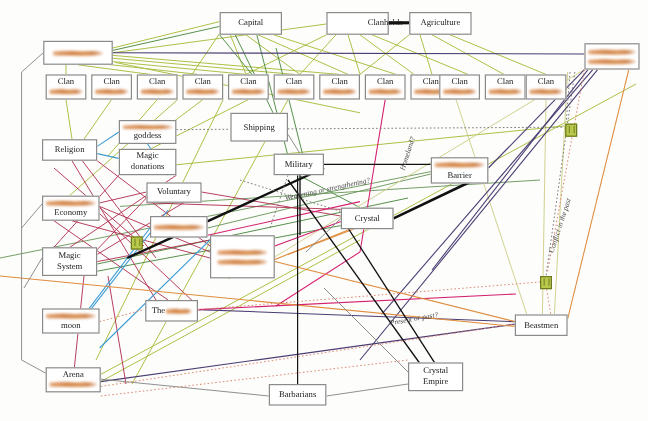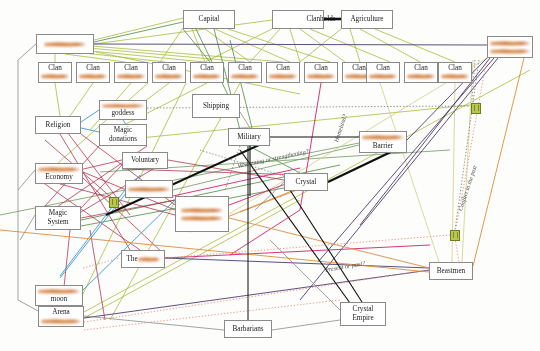--- a/index.html
+++ b/index.html
@@ -335,28 +335,28 @@
         <span class="red" aria-label="[redacted]" style="width: 42px;"></span>
         <span class="red" aria-label="[redacted]" style="width: 42px;"></span>
       </div>
       <div class="node" style="left: 35px; top: 206px; width: 46px; height: 24px;">
         <span class="ln">Magic</span>
         <span class="ln">System</span>
       </div>
       <div class="node" style="left: 121px; top: 250px; width: 44px; height: 18px;">
         <span class="ln">The<span class="red" style="display: inline-block; width: 22px; vertical-align: middle;"></span></span>
       </div>
-      <div class="node" style="left: 35px; top: 257px; width: 48px; height: 21px; margin-top: 28px;">
+      <div class="node" style="left: 35px; top: 257px; width: 48px; height: 21px;">
         <span class="red" aria-label="[redacted]" style="width: 42px;"></span>
         <span class="ln">moon</span>
       </div>
       <div class="node" style="left: 429px; top: 262px; width: 44px; height: 18px; text-align: right;">
         <span class="ln">Beastmen</span>
       </div>
-      <div class="node" style="left: 38px; top: 306px; width: 46px; height: 21px; justify-content: space-between;">
+      <div class="node" style="left: 38px; top: 306px; width: 46px; height: 21px;">
         <span class="ln">Arena</span>
         <span class="red" aria-label="[redacted]" style="width: 40px;"></span>
       </div>
       <div class="node" style="left: 340px; top: 302px; width: 46px; height: 24px;">
         <span class="ln">Crystal</span>
         <span class="ln">Empire</span>
       </div>
       <div class="node" style="left: 224px; top: 320px; width: 48px; height: 18px;">
         <span class="ln">Barbarians</span>
       </div>

